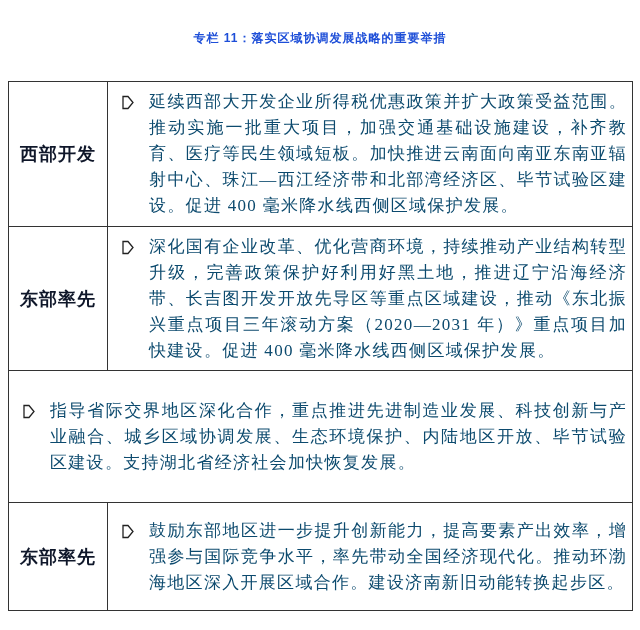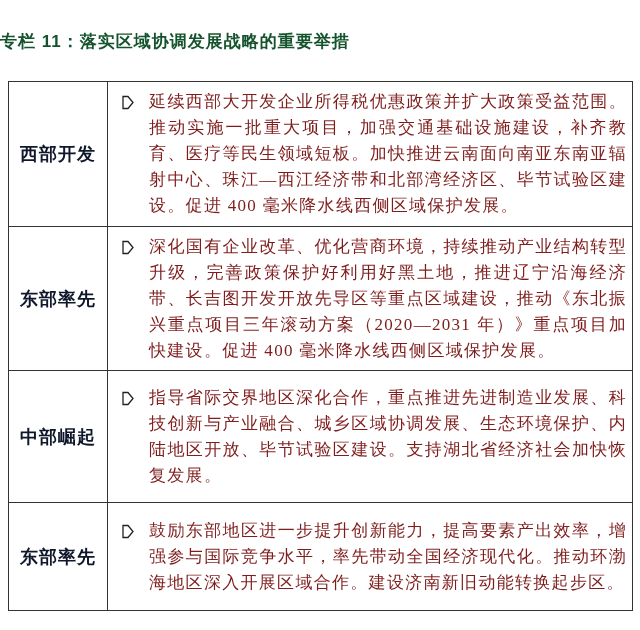--- a/index.html
+++ b/index.html
@@ -8,25 +8,26 @@
     background: #ffffff;
     font-family: "Liberation Serif", "DejaVu Serif", serif;
     color: #1a1a1a;
     overflow: hidden;
   }
   .page { position: relative; width: 640px; height: 630px; background: #ffffff; }
 
   .title {
     position: absolute;
     top: 30px; left: 0; right: 0;
+    text-align: center;
     font-family: "Liberation Sans", "DejaVu Sans", sans-serif;
     font-weight: bold;
-    font-size: 17px;
+    font-size: 12px;
     letter-spacing: 1px;
-    color: #14532d;
+    color: #1d4ed8;
   }
 
   .box-table {
     position: absolute;
     left: 8px; top: 81px;
     width: 625px;
     border: 1px solid #333333;
     background: #ffffff;
   }
   .row { display: flex; width: 100%; }
@@ -64,21 +65,21 @@
     padding-top: 6px;
   }
   .bullet svg { display: block; }
   .body-text {
     flex: 1;
     font-size: 17px;
     line-height: 26px;
     letter-spacing: 1.3px;
     text-align: justify;
     text-justify: inter-character;
-    color: #7f1d1d;
+    color: #0c4a6e;
   }
 </style>
 </head>
 <body>
 
 <div class="page">
 
   <h1 class="title">专栏 11：落实区域协调发展战略的重要举措</h1>
 
   <div class="box-table">
@@ -105,21 +106,20 @@
             <svg width="12" height="15" viewBox="0 0 12 15">
                 <path d="M1 1.5 H6 L11 7.5 L6 13.5 H1 Z" fill="#ffffff" stroke="#222222" stroke-width="1.3"></path>
               </svg>
           </span>
           <p class="body-text">深化国有企业改革、优化营商环境，持续推动产业结构转型升级，完善政策保护好利用好黑土地，推进辽宁沿海经济带、长吉图开发开放先导区等重点区域建设，推动《东北振兴重点项目三年滚动方案（2020—2031 年）》重点项目加快建设。促进 400 毫米降水线西侧区域保护发展。</p>
         </div>
       </div>
     </div>
 
     <div class="row r3">
-      <div class="cell-label">中部崛起</div>
       <div class="cell-content">
         <div class="entry">
           <span class="bullet">
             <svg width="12" height="15" viewBox="0 0 12 15">
                 <path d="M1 1.5 H6 L11 7.5 L6 13.5 H1 Z" fill="#ffffff" stroke="#222222" stroke-width="1.3"></path>
               </svg>
           </span>
           <p class="body-text">指导省际交界地区深化合作，重点推进先进制造业发展、科技创新与产业融合、城乡区域协调发展、生态环境保护、内陆地区开放、毕节试验区建设。支持湖北省经济社会加快恢复发展。</p>
         </div>
       </div>

